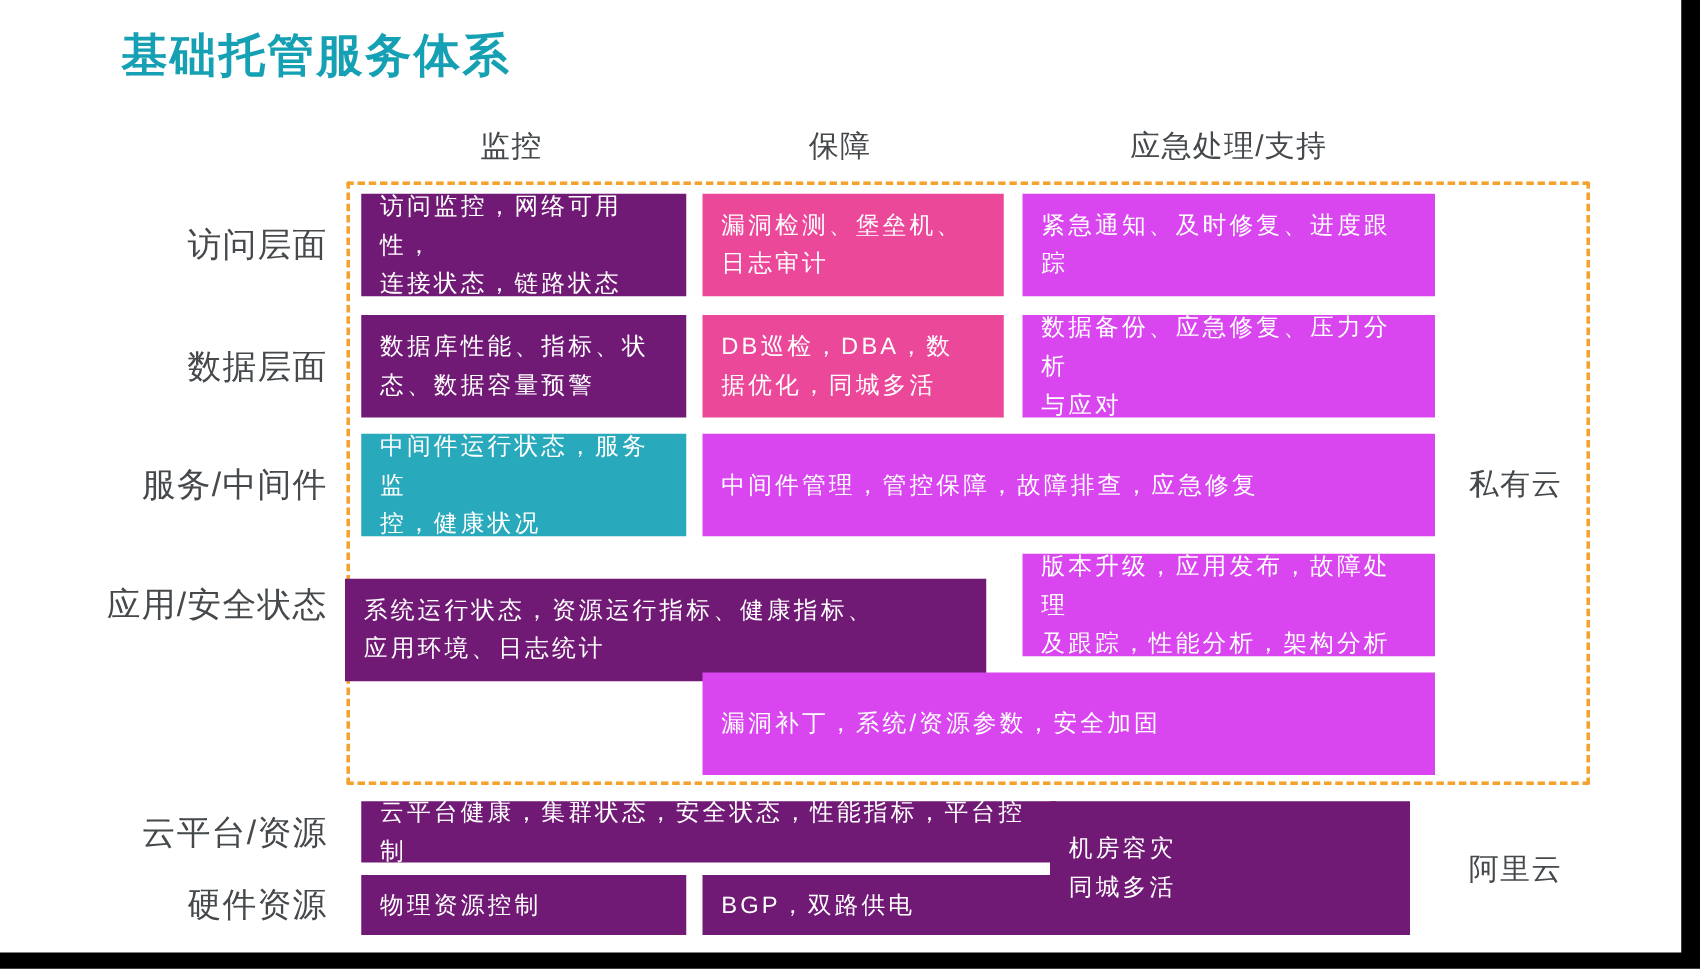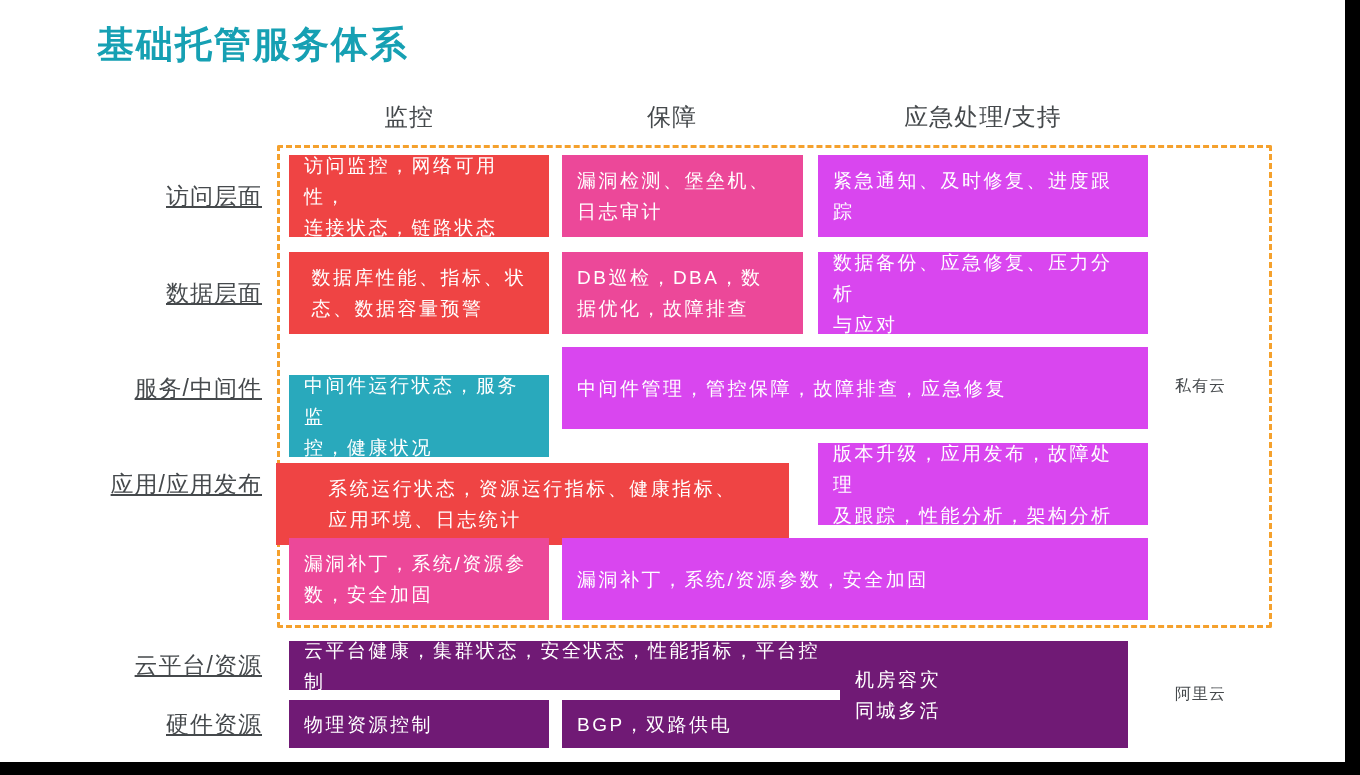--- a/index.html
+++ b/index.html
@@ -29,49 +29,48 @@
 
   .dashed-frame {
     position:absolute; left:277px; top:145px; width:995px; height:483px;
     border:3px dashed #f5a12d; box-sizing:border-box; border-radius:2px;
     background:transparent;
   }
 
   .row-label {
     position:absolute; left:60px; width:202px;
     display:flex; align-items:center; justify-content:flex-end;
-    font-size:23px; color:#45494c; letter-spacing:1px;
+    font-size:27px; color:#45494c; letter-spacing:1px;
     text-align:right;
-    text-decoration:underline;
   }
   .rl1 { top:155px; height:82px; }
   .rl2 { top:252px; height:82px; }
   .rl3 { top:347px; height:82px; }
   .rl4 { top:443px; height:82px; }
   .rl5 { top:641px; height:49px; }
   .rl6 { top:700px; height:48px; }
 
   .right-label {
     position:absolute; left:1175px;
     display:flex; align-items:center;
-    font-size:16px; color:#45494c; letter-spacing:1px;
+    font-size:24px; color:#45494c; letter-spacing:1px;
   }
   .prv { top:145px; height:483px; }
   .ali { top:641px; height:107px; }
 
   .box {
     position:absolute; box-sizing:border-box;
     display:flex; align-items:center;
     padding:0 15px;
     color:#ffffff; font-size:19px; letter-spacing:2.5px; line-height:31px;
   }
   .box span { white-space:pre-line; }
-  .light      { background:#ef4444;justify-content:center; }
+  .light      { background:#701a75; }
   .medium     { background:#ec4899; }
-  .mediumdark { background:#29a9bc;margin-top:28px; }
+  .mediumdark { background:#29a9bc; }
   .dark       { background:#d946ef; }
   .gray       { background:#701a75; }
 
   .c1  { left:289px; width:260px; }
   .c2  { left:562px; width:241px; }
   .c3  { left:818px; width:330px; }
   .c23 { left:562px; width:586px; }
   .c12 { left:276px; width:513px;margin-top:20px; }
   .r1 { top:155px; height:82px; }
   .r2 { top:252px; height:82px; }
@@ -94,21 +93,21 @@
 
   <div class="col-header ch1">监控</div>
   <div class="col-header ch2">保障</div>
   <div class="col-header ch3">应急处理/支持</div>
 
   <div class="dashed-frame"></div>
 
   <div class="row-label rl1">访问层面</div>
   <div class="row-label rl2">数据层面</div>
   <div class="row-label rl3">服务/中间件</div>
-  <div class="row-label rl4">应用/应用发布</div>
+  <div class="row-label rl4">应用/安全状态</div>
   <div class="row-label rl5">云平台/资源</div>
   <div class="row-label rl6">硬件资源</div>
 
   <div class="box light r1 c1">
     <span>访问监控，网络可用性，
 连接状态，链路状态</span>
   </div>
   <div class="box medium r1 c2">
     <span>漏洞检测、堡垒机、
 日志审计</span>
@@ -116,21 +115,21 @@
   <div class="box dark r1 c3">
     <span>紧急通知、及时修复、进度跟踪</span>
   </div>
 
   <div class="box light r2 c1">
     <span>数据库性能、指标、状
 态、数据容量预警</span>
   </div>
   <div class="box medium r2 c2">
     <span>DB巡检，DBA，数
-据优化，故障排查</span>
+据优化，同城多活</span>
   </div>
   <div class="box dark r2 c3">
     <span>数据备份、应急修复、压力分析
 与应对</span>
   </div>
 
   <div class="box mediumdark r3 c1">
     <span>中间件运行状态，服务监
 控，健康状况</span>
   </div>
@@ -140,24 +139,20 @@
 
   <div class="box light r4 c12">
     <span>系统运行状态，资源运行指标、健康指标、
 应用环境、日志统计</span>
   </div>
   <div class="box dark r4 c3">
     <span>版本升级，应用发布，故障处理
 及跟踪，性能分析，架构分析</span>
   </div>
 
-  <div class="box medium r5 c1">
-    <span>漏洞补丁，系统/资源参
-数，安全加固</span>
-  </div>
   <div class="box dark r5 c23">
     <span>漏洞补丁，系统/资源参数，安全加固</span>
   </div>
 
   <div class="box gray gcloud">
     <span>云平台健康，集群状态，安全状态，性能指标，平台控制</span>
   </div>
   <div class="box gray gbgp">
     <span>BGP，双路供电</span>
   </div>

